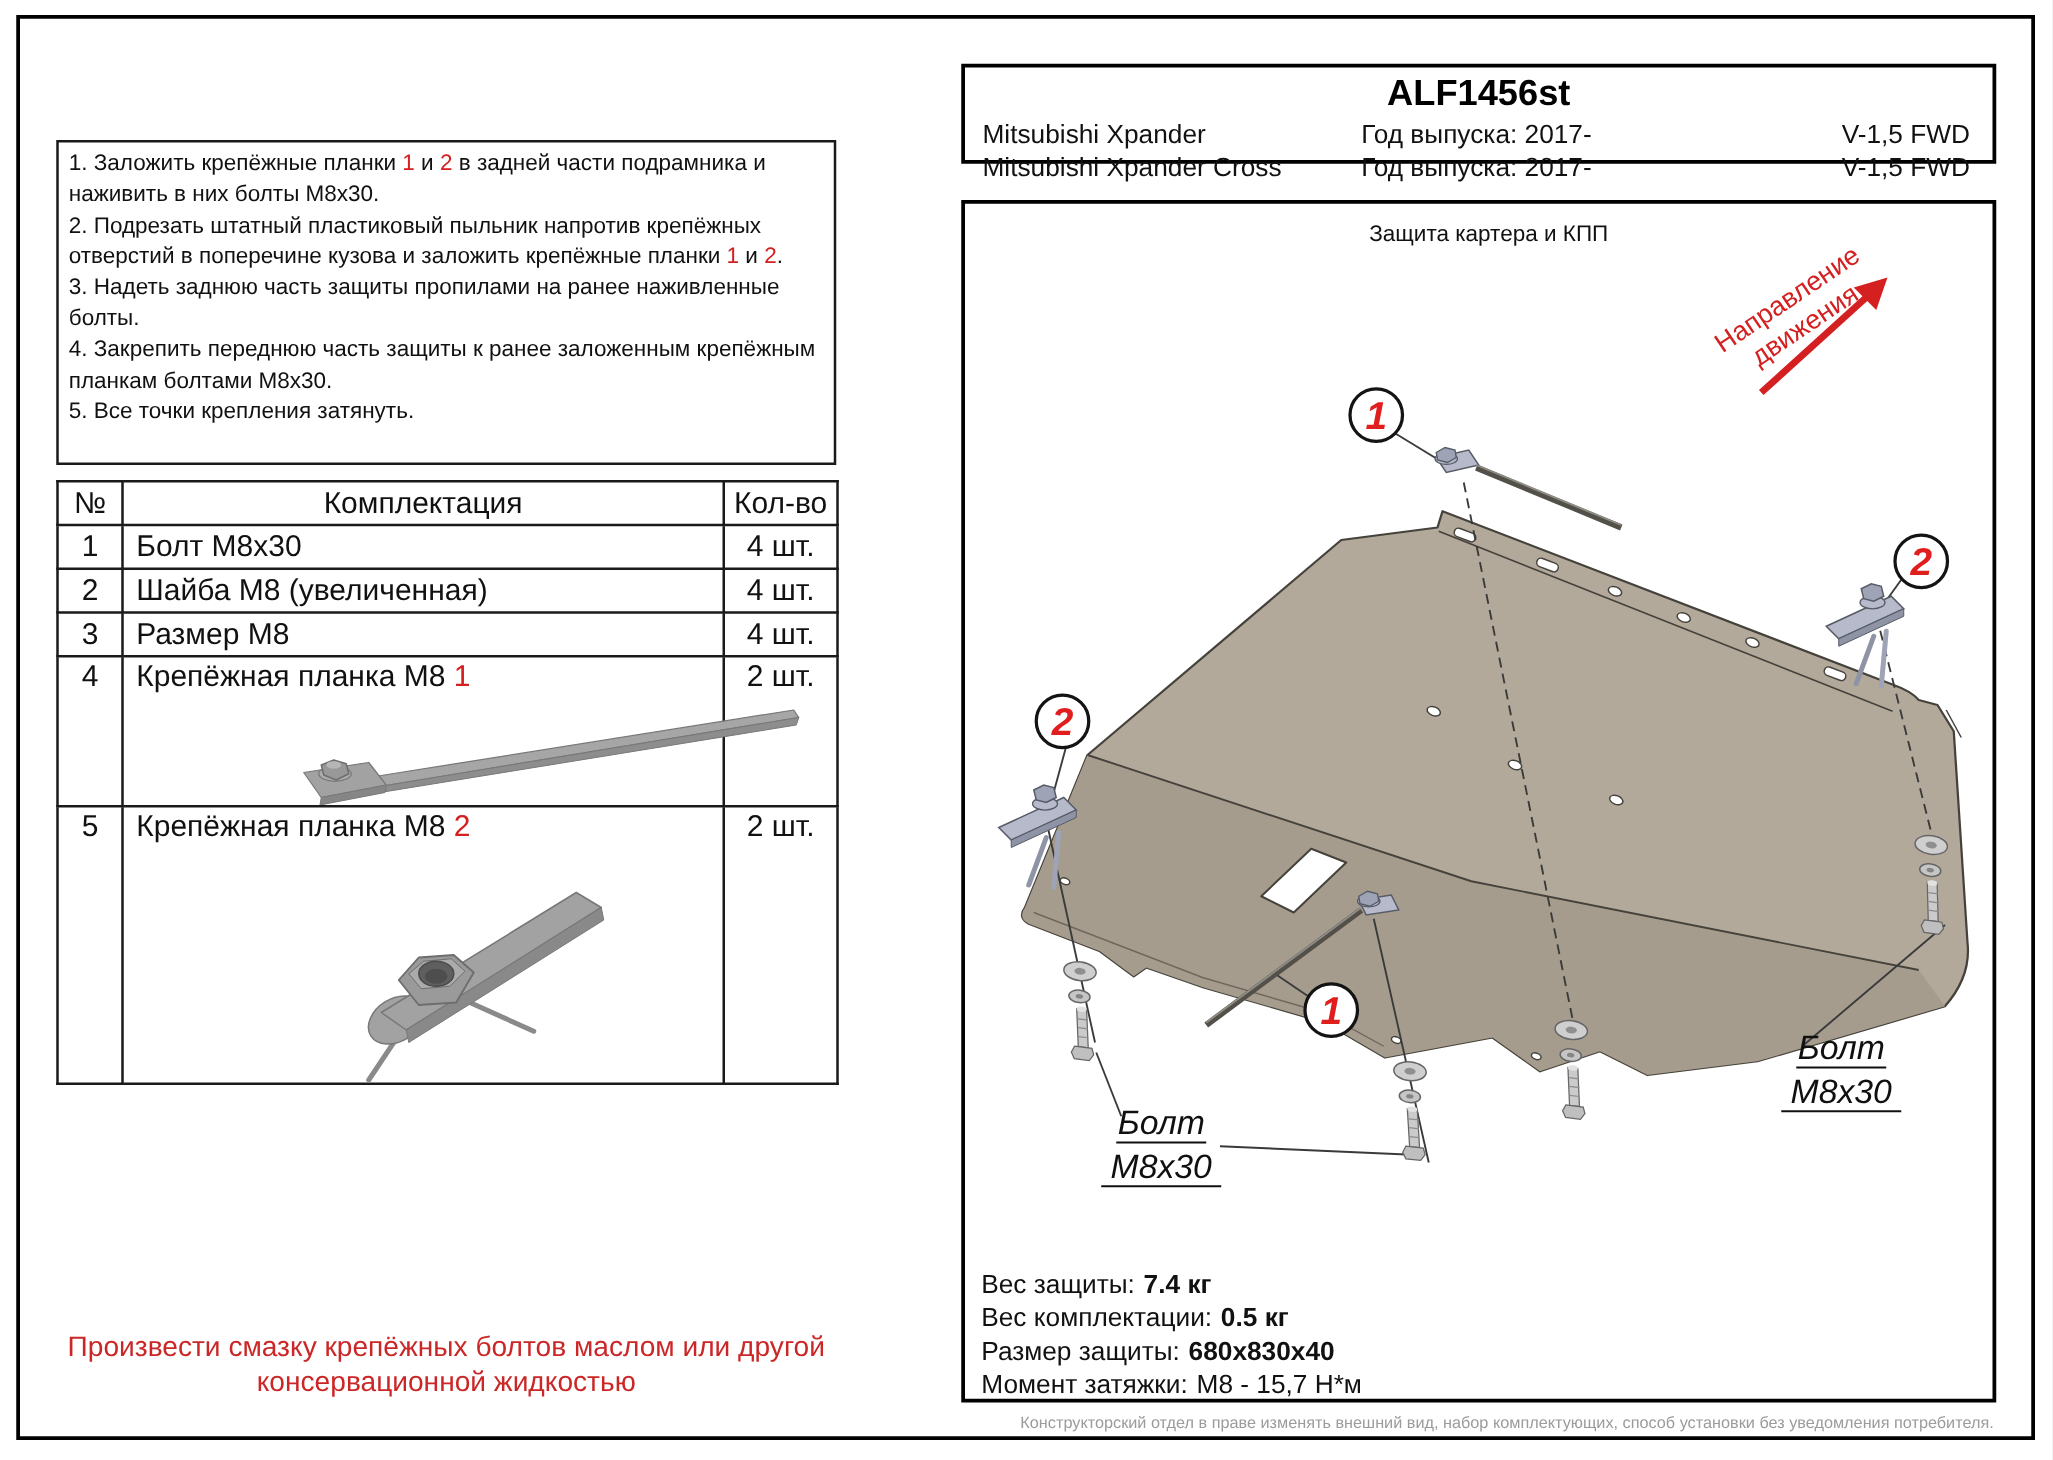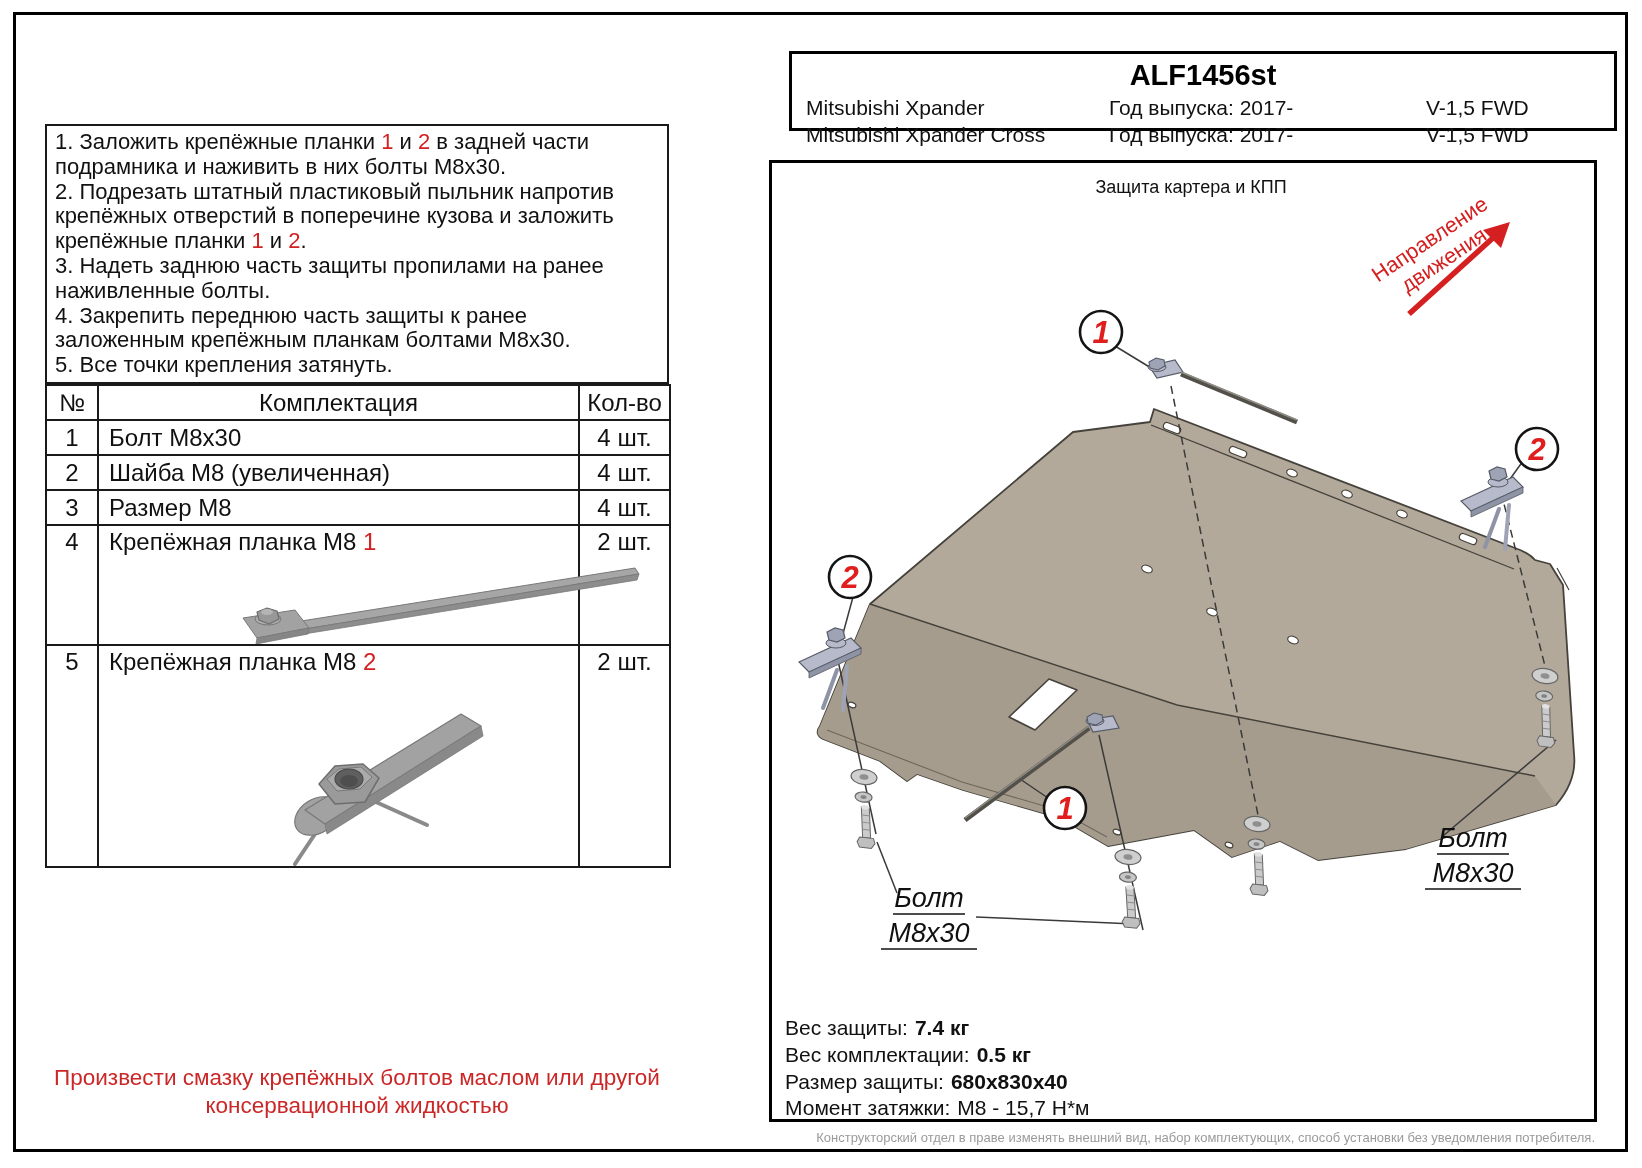--- a/index.html
+++ b/index.html
@@ -7,42 +7,42 @@
         font-family:"Liberation Sans",sans-serif;color:#1a1a1a;margin:0 auto;}
   .page-border{position:absolute;left:13px;top:12px;width:1615px;height:1140px;
         border:3px solid #000;box-sizing:border-box;pointer-events:none;}
 
   
   .title-h1{position:absolute;left:38px;top:34px;font-size:39px;letter-spacing:-0.5px;
         white-space:nowrap;color:#1c1c1c;}
   .orange{color:#E0561E;}
   .instr-box{position:absolute;left:45px;top:112px;width:624px;height:260px;
         border:2px solid #1a1a1a;box-sizing:border-box;padding:4px 5px 0 8px;
-        font-size:22px;line-height:24.8px;color:#111;margin-top:12px;}
+        font-size:18px;line-height:24.8px;color:#111;}
   .rednum{color:#D42020;}
   .parts-table{position:absolute;left:45px;top:384px;width:624px;border-collapse:collapse;
         font-size:24px;color:#111;table-layout:fixed;}
   .parts-table th,.parts-table td{border:2px solid #1a1a1a;padding:0;}
   .parts-table th{font-weight:400;height:33px;}
   .parts-table tr.std td{height:33px;}
   .num-cell,.qty-cell{text-align:center;}
   .label-cell{padding-left:10px !important;}
   .parts-table tr.tall td{vertical-align:top;padding-top:2px;}
   .part-pic{display:block;}
   .lube-note{position:absolute;left:45px;top:1064px;width:624px;text-align:center;
         font-size:22.5px;line-height:28px;color:#CB2727;}
 
   
   .hdr-box{position:absolute;left:769px;top:51px;width:828px;height:80px;
-        border:3px solid #000;box-sizing:border-box;margin-left:20px;}
+        border:3px solid #000;box-sizing:border-box;}
   .alf{text-align:center;font-size:29px;font-weight:700;margin-top:5px;color:#000;}
   .models{margin-top:3px;}
   .model-row{display:grid;grid-template-columns:256px 1fr 170px;padding:0 18px 0 14px;
         font-size:21px;line-height:26.5px;color:#111;gap:47px;}
-  .m-eng{text-align:left;}
+  .m-eng{text-align:right;}
   .draw-box{position:absolute;left:769px;top:160px;width:828px;height:962px;
         border:3px solid #000;box-sizing:border-box;background:#fff;}
   .draw-title{position:absolute;top:14px;left:16px;right:0;text-align:center;font-size:18px;color:#111;}
   .draw-svg{position:absolute;left:0;top:0;}
   .specs{position:absolute;left:13px;top:852px;font-size:21px;line-height:26.8px;color:#111;}
   .spec-val{font-weight:700;margin-left:7px;text-align:center;}
   .spec-val.plain{font-weight:400;}
   .disclaimer{position:absolute;left:769px;top:1130px;width:826px;text-align:right;
         font-size:13px;color:#9b9b9b;}
 

